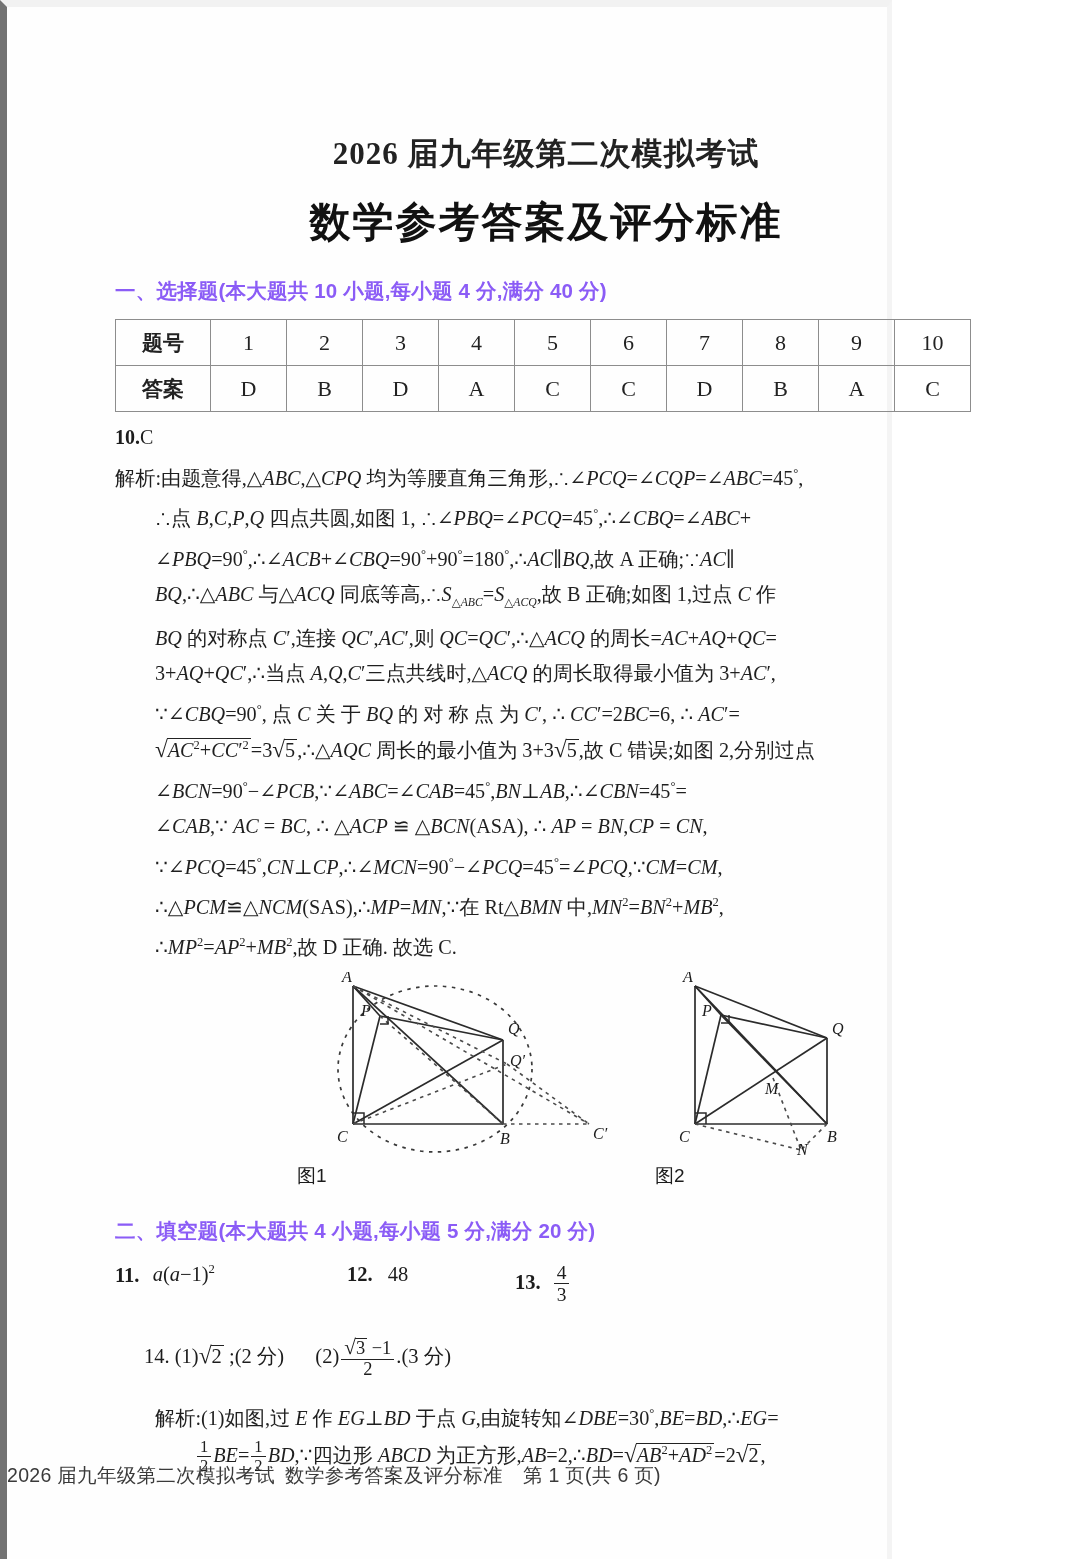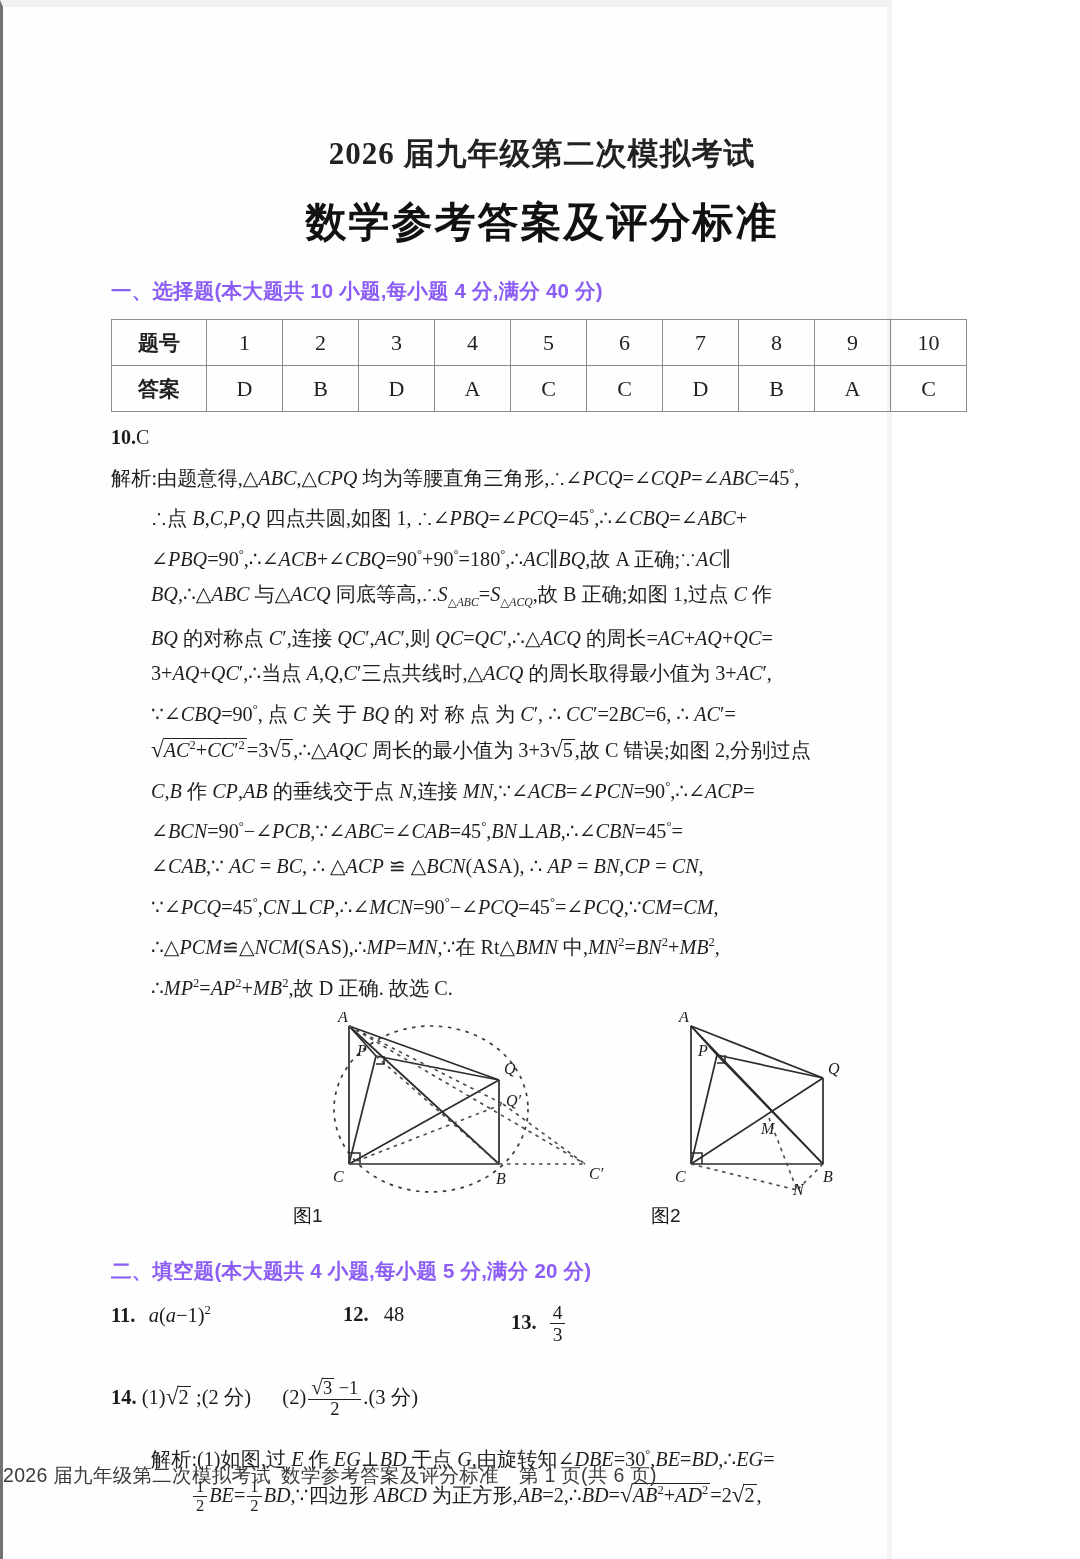--- a/index.html
+++ b/index.html
@@ -15,21 +15,21 @@
     color: #1c1c1c;
     overflow: hidden;
   }
   .page {
     position: absolute;
     left: 0; top: 0;
     width: 892px;
     height: 1559px;
     background: #fefefe;
     border-top: 7px solid #f2f2f2;
-    border-left: 3px solid #737373;
+    border-left: 7px solid #737373;
     border-right: 5px solid #f4f4f4;
     box-sizing: border-box;
   }
   .content {
     position: absolute;
     left: 108px;
     top: 0;
     width: 862px;
   }
 
@@ -156,21 +156,21 @@
     font-size: 20.5px;
   }
   .fib .item { position: absolute; top: 0; white-space: nowrap; }
   .fib .no { font-weight: bold; }
 
   .q14 {
     margin-top: 12px;
     font-size: 20.5px;
     white-space: nowrap;
   }
-  .q14 .no { font-weight: bold; }
+  .q14 .no { font-weight: normal; margin-left: 29px; }
 
   
   .footer {
     position: absolute;
     left: 0; right: 0;
     top: 1455px;
     font-size: 19.5px;
     color: #3a3a3a;
     font-family: "Liberation Sans", "DejaVu Sans", sans-serif;
     letter-spacing: 0.3px;
@@ -225,21 +225,20 @@
 
     <div class="sol">
       <span class="ln">解析:由题意得,△<mi>ABC</mi>,△<mi>CPQ</mi> 均为等腰直角三角形,∴∠<mi>PCQ</mi>=∠<mi>CQP</mi>=∠<mi>ABC</mi>=45<span class="sup">°</span>,</span>
       <span class="ln ind">∴点 <mi>B</mi>,<mi>C</mi>,<mi>P</mi>,<mi>Q</mi> 四点共圆,如图 1, ∴∠<mi>PBQ</mi>=∠<mi>PCQ</mi>=45<span class="sup">°</span>,∴∠<mi>CBQ</mi>=∠<mi>ABC</mi>+</span>
       <span class="ln ind">∠<mi>PBQ</mi>=90<span class="sup">°</span>,∴∠<mi>ACB</mi>+∠<mi>CBQ</mi>=90<span class="sup">°</span>+90<span class="sup">°</span>=180<span class="sup">°</span>,∴<mi>AC</mi>∥<mi>BQ</mi>,故 A 正确;∵<mi>AC</mi>∥</span>
       <span class="ln ind"><mi>BQ</mi>,∴△<mi>ABC</mi> 与△<mi>ACQ</mi> 同底等高,∴<mi>S</mi><span class="sub">△<mi>ABC</mi></span>=<mi>S</mi><span class="sub">△<mi>ACQ</mi></span>,故 B 正确;如图 1,过点 <mi>C</mi> 作</span>
       <span class="ln ind"><mi>BQ</mi> 的对称点 <mi>C</mi>′,连接 <mi>QC</mi>′,<mi>AC</mi>′,则 <mi>QC</mi>=<mi>QC</mi>′,∴△<mi>ACQ</mi> 的周长=<mi>AC</mi>+<mi>AQ</mi>+<mi>QC</mi>=</span>
       <span class="ln ind">3+<mi>AQ</mi>+<mi>QC</mi>′,∴当点 <mi>A</mi>,<mi>Q</mi>,<mi>C</mi>′三点共线时,△<mi>ACQ</mi> 的周长取得最小值为 3+<mi>AC</mi>′,</span>
       <span class="ln ind">∵∠<mi>CBQ</mi>=90<span class="sup">°</span>, 点 <mi>C</mi> 关 于 <mi>BQ</mi> 的 对 称 点 为 <mi>C</mi>′, ∴ <mi>CC</mi>′=2<mi>BC</mi>=6, ∴ <mi>AC</mi>′=</span>
       <span class="ln ind"><span class="radsym">√</span><span class="rad"><mi>AC</mi><span class="sup">2</span>+<mi>CC</mi>′<span class="sup">2</span></span>=3<span class="radsym">√</span><span class="rad">5</span>,∴△<mi>AQC</mi> 周长的最小值为 3+3<span class="radsym">√</span><span class="rad">5</span>,故 C 错误;如图 2,分别过点</span>
-      <span class="ln ind"><mi>C</mi>,<mi>B</mi> 作 <mi>CP</mi>,<mi>AB</mi> 的垂线交于点 <mi>N</mi>,连接 <mi>MN</mi>,∵∠<mi>ACB</mi>=∠<mi>PCN</mi>=90<span class="sup">°</span>,∴∠<mi>ACP</mi>=</span>
       <span class="ln ind">∠<mi>BCN</mi>=90<span class="sup">°</span>−∠<mi>PCB</mi>,∵∠<mi>ABC</mi>=∠<mi>CAB</mi>=45<span class="sup">°</span>,<mi>BN</mi>⊥<mi>AB</mi>,∴∠<mi>CBN</mi>=45<span class="sup">°</span>=</span>
       <span class="ln ind">∠<mi>CAB</mi>,∵ <mi>AC</mi> = <mi>BC</mi>, ∴ △<mi>ACP</mi> ≌ △<mi>BCN</mi>(ASA), ∴ <mi>AP</mi> = <mi>BN</mi>,<mi>CP</mi> = <mi>CN</mi>,</span>
       <span class="ln ind">∵∠<mi>PCQ</mi>=45<span class="sup">°</span>,<mi>CN</mi>⊥<mi>CP</mi>,∴∠<mi>MCN</mi>=90<span class="sup">°</span>−∠<mi>PCQ</mi>=45<span class="sup">°</span>=∠<mi>PCQ</mi>,∵<mi>CM</mi>=<mi>CM</mi>,</span>
       <span class="ln ind">∴△<mi>PCM</mi>≌△<mi>NCM</mi>(SAS),∴<mi>MP</mi>=<mi>MN</mi>,∵在 Rt△<mi>BMN</mi> 中,<mi>MN</mi><span class="sup">2</span>=<mi>BN</mi><span class="sup">2</span>+<mi>MB</mi><span class="sup">2</span>,</span>
       <span class="ln ind">∴<mi>MP</mi><span class="sup">2</span>=<mi>AP</mi><span class="sup">2</span>+<mi>MB</mi><span class="sup">2</span>,故 D 正确. 故选 C.</span>
     </div>
 
     <div class="figs">
 
       <div class="figwrap" style="left:182px; top:0; width:330px;">

